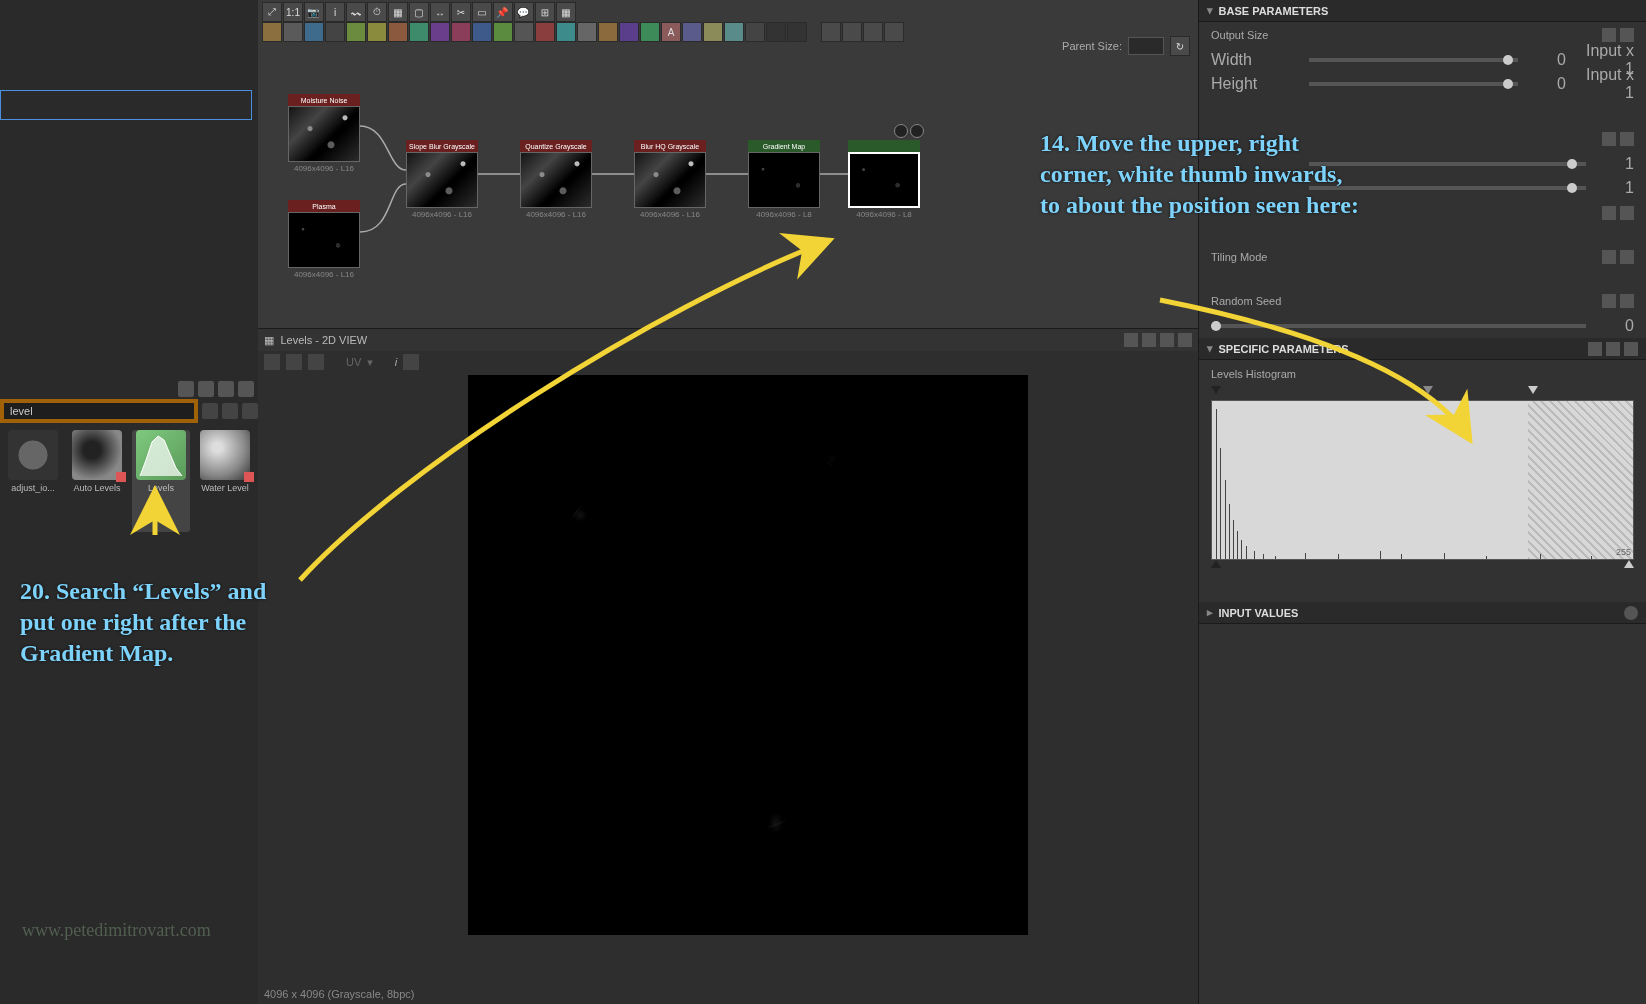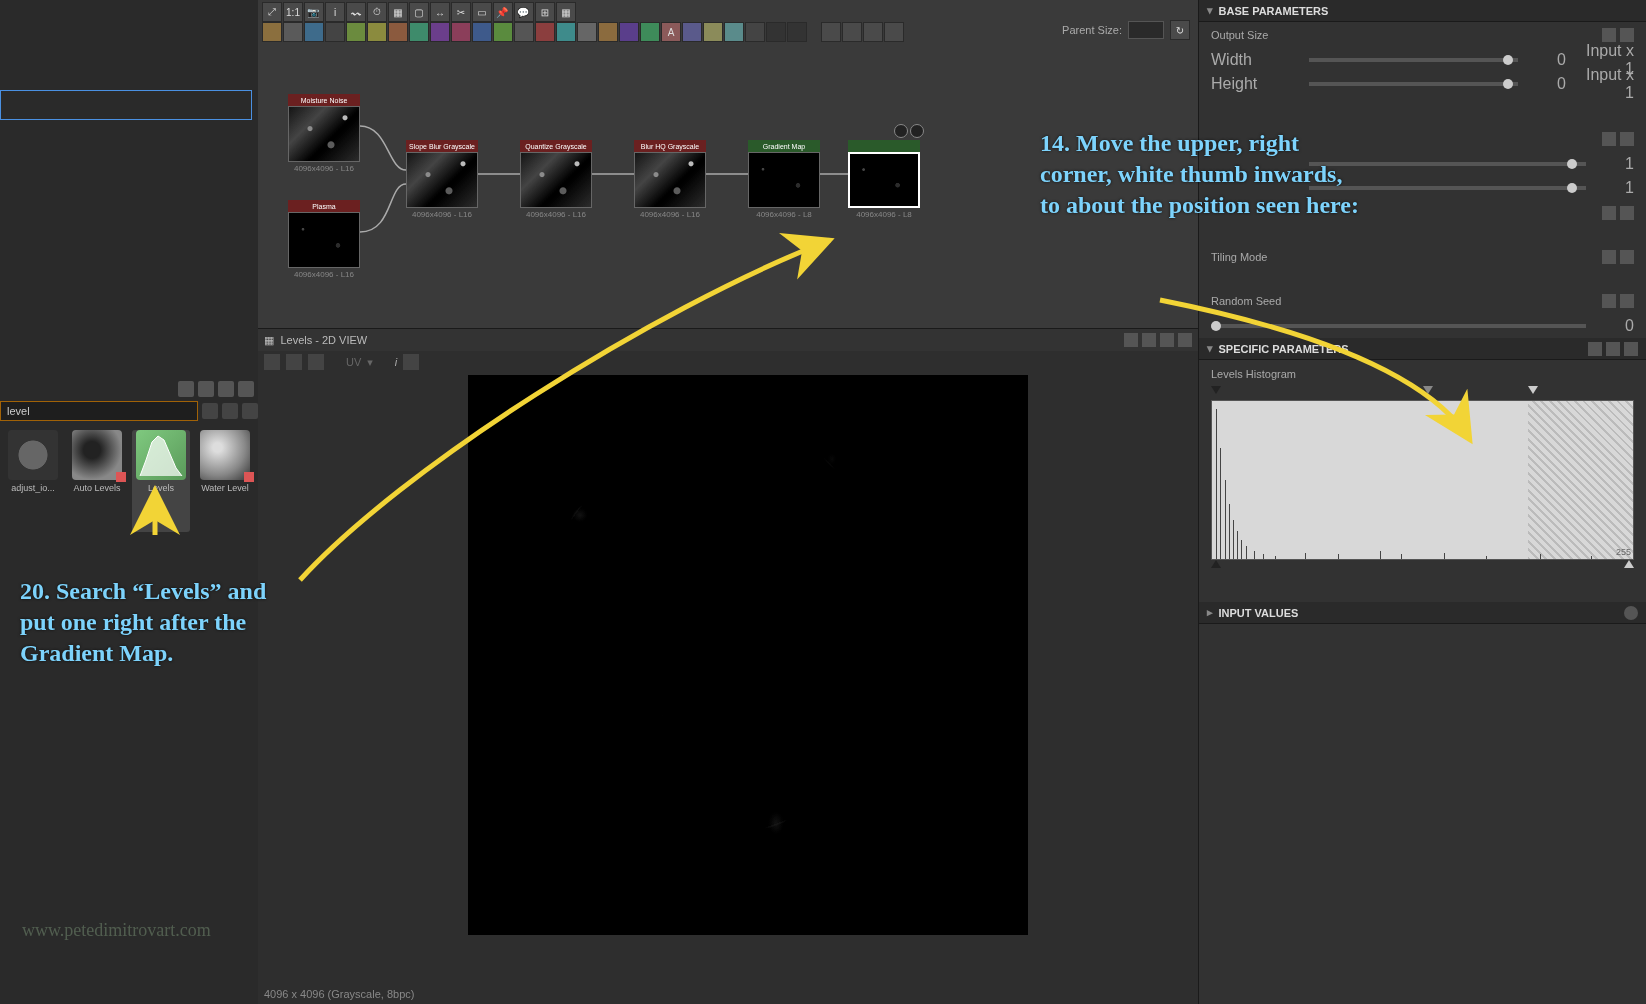--- a/index.html
+++ b/index.html
@@ -48,21 +48,21 @@
     position: absolute;
     left: 0; top: 400px;
     width: 258px; height: 22px;
     display: flex;
     align-items: center;
   }
   .search-input {
     flex: 1;
     height: 20px;
     background: #1e1e1e;
-    border: 1px solid #a16207;
+    border: 4px solid #a16207;
     color: #ccc;
     padding: 8px 6px;
     font-size: 11px;
   }
   .search-icons {
     display: flex;
   }
   .search-icons .lib-icon { background: #444; }
 
   .results-row {
@@ -153,21 +153,21 @@
     border: 1px solid #2a2a2a;
     display: flex;
     align-items: center;
     justify-content: center;
     font-size: 10px;
     color: #ddd;
     cursor: pointer;
   }
   .parent-size {
     position: absolute;
-    right: 8px; top: 20px;
+    right: 8px; top: 36px;
     display: flex;
     align-items: center;
     gap: 6px;
     font-size: 11px;
     color: #aaa;
   }
   .parent-dropdown {
     width: 36px; height: 18px;
     background: #2a2a2a;
     border: 1px solid #555;

